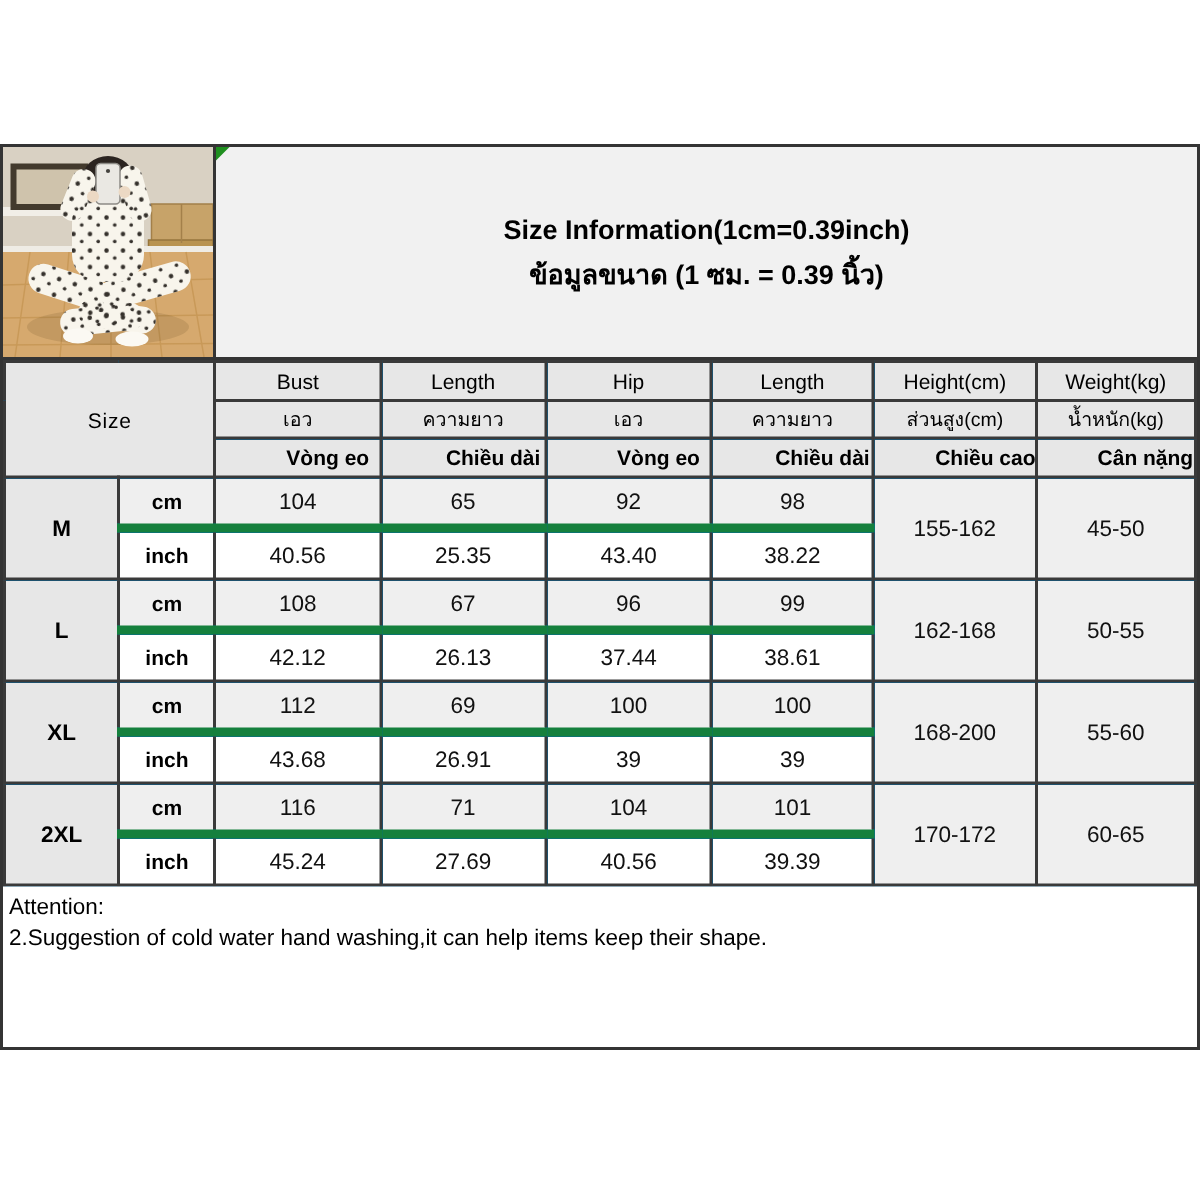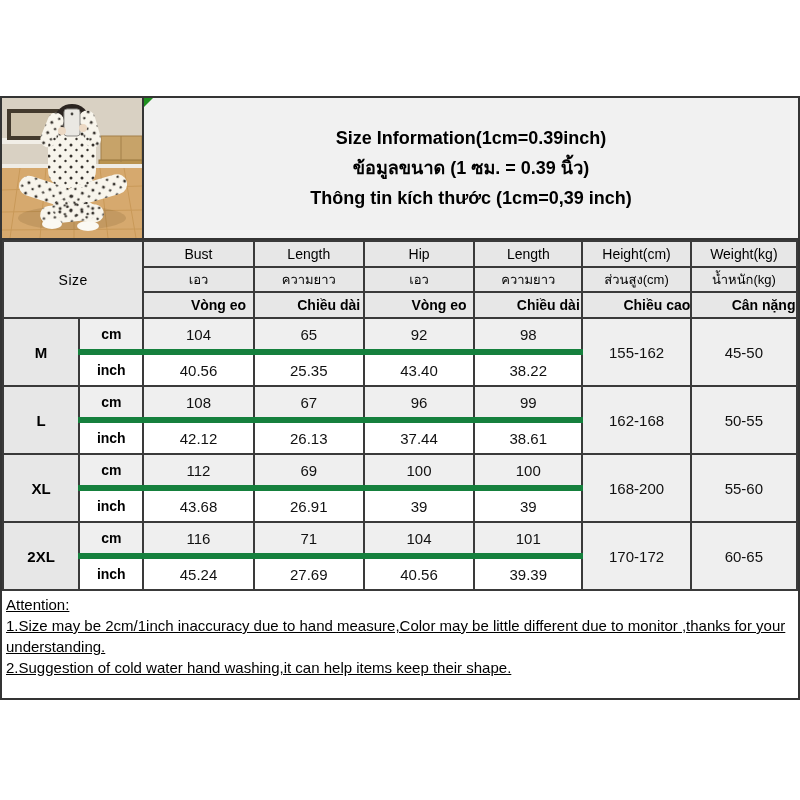--- a/index.html
+++ b/index.html
@@ -54,21 +54,21 @@
   td.white{background:#ffffff;}
   td.c-val{font-weight:400;font-size:15px;color:#111;}
   td.c-merge{background:#efefef;font-weight:400;font-size:15px;color:#111;}
   tr.r-cm td.thin{border-bottom:1px solid #6b6b6b;}
   tr.r-inch td.thin-top{border-top:6px solid #15803d;}
   
   .attention{
     flex:1;background:#ffffff;padding:3px 6px 0 4px;
     font-size:15px;line-height:21px;color:#000;text-align:left;
   }
-  .attention p{margin:0;text-decoration:underline;}
+  .attention p{margin:0;}
 </style>
 </head>
 <body>
 
 <div class="panel">
 
   <div class="title-row">
     <div class="photo-cell">
 
       <svg width="140" height="140" viewBox="0 0 140 140">
@@ -126,21 +126,20 @@
         <circle cx="81" cy="30" r="4" fill="#ecd9c4"></circle>
 
         <ellipse cx="50" cy="126" rx="10" ry="5" fill="#fbf9f3"></ellipse>
         <ellipse cx="86" cy="128" rx="11" ry="5" fill="#fbf9f3"></ellipse>
       </svg>
     </div>
     <div class="corner-flag"></div>
     <div class="title-texts">
       <div class="title-line">Size Information(1cm=0.39inch)</div>
       <div class="title-line">ข้อมูลขนาด (1 ซม. = 0.39 นิ้ว)</div>
-      <div class="title-line">Thông tin kích thước (1cm=0,39 inch)</div>
     </div>
   </div>
 
   <table class="size-table">
     <colgroup>
       <col style="width:76px">
         <col style="width:64px">
       <col style="width:110px">
         <col style="width:110px">
       <col style="width:110px">
@@ -244,17 +243,16 @@
         <td class="c-val white thin-top">45.24</td>
         <td class="c-val white thin-top">27.69</td>
         <td class="c-val white thin-top">40.56</td>
         <td class="c-val white thin-top">39.39</td>
       </tr>
     </tbody>
   </table>
 
   <div class="attention">
     <p>Attention:</p>
-    <p>1.Size may be 2cm/1inch inaccuracy due to hand measure,Color may be little different due to monitor ,thanks for your understanding.</p>
     <p>2.Suggestion of cold water hand washing,it can help items keep their shape.</p>
   </div>
 
 </div>
 
 </body></html>

